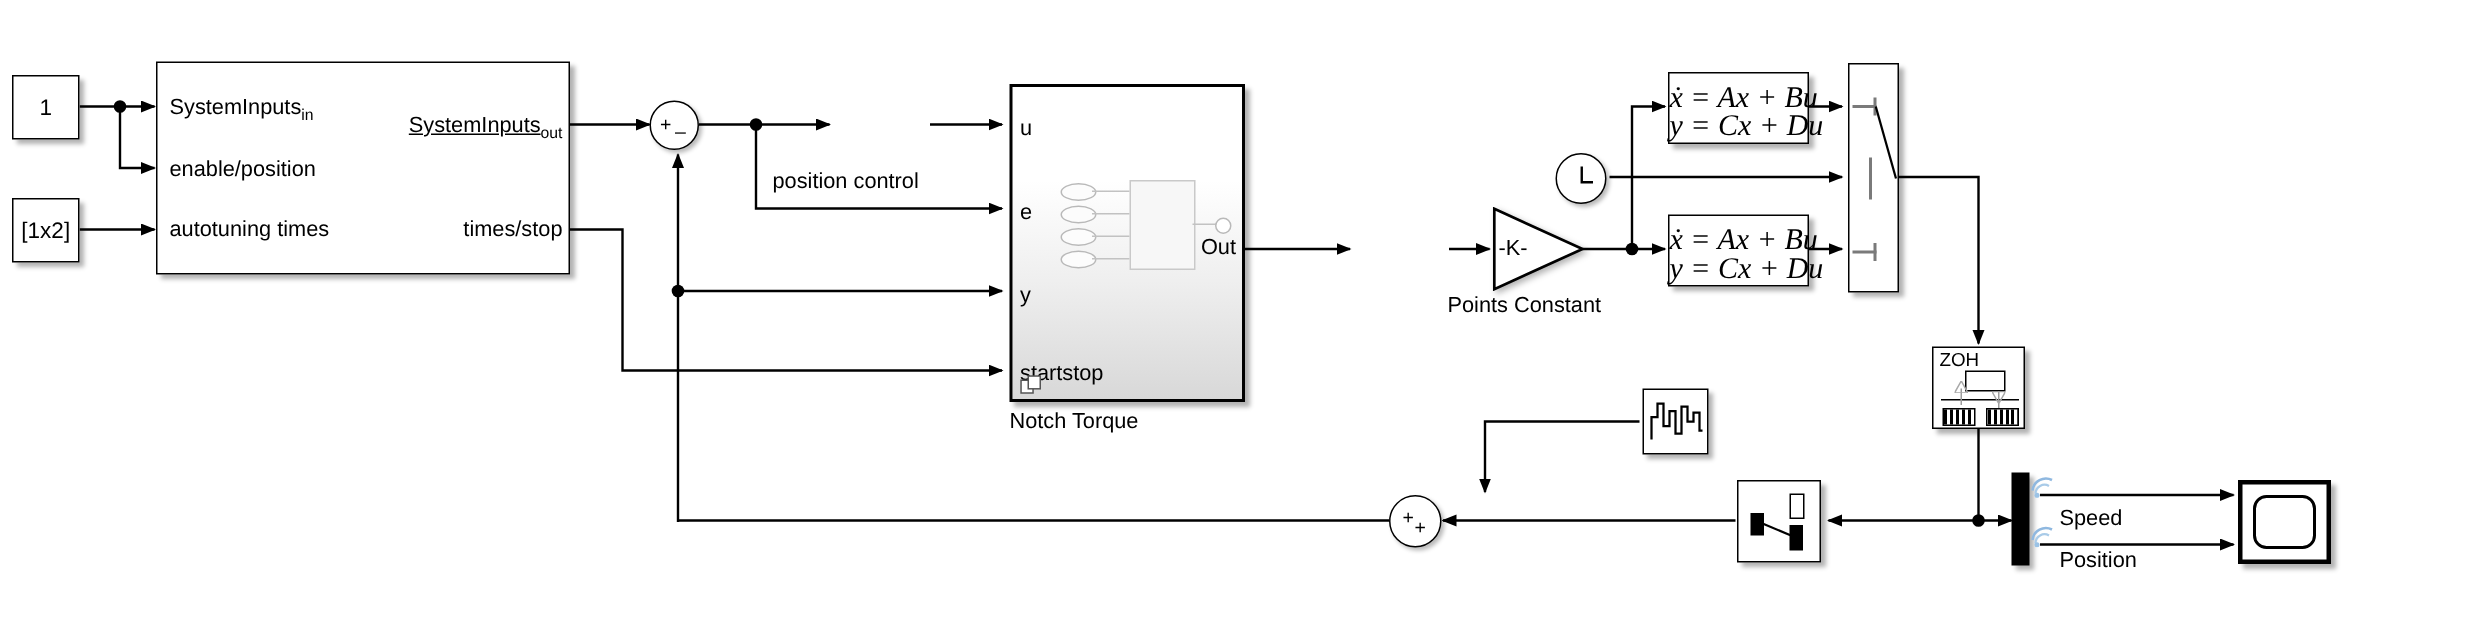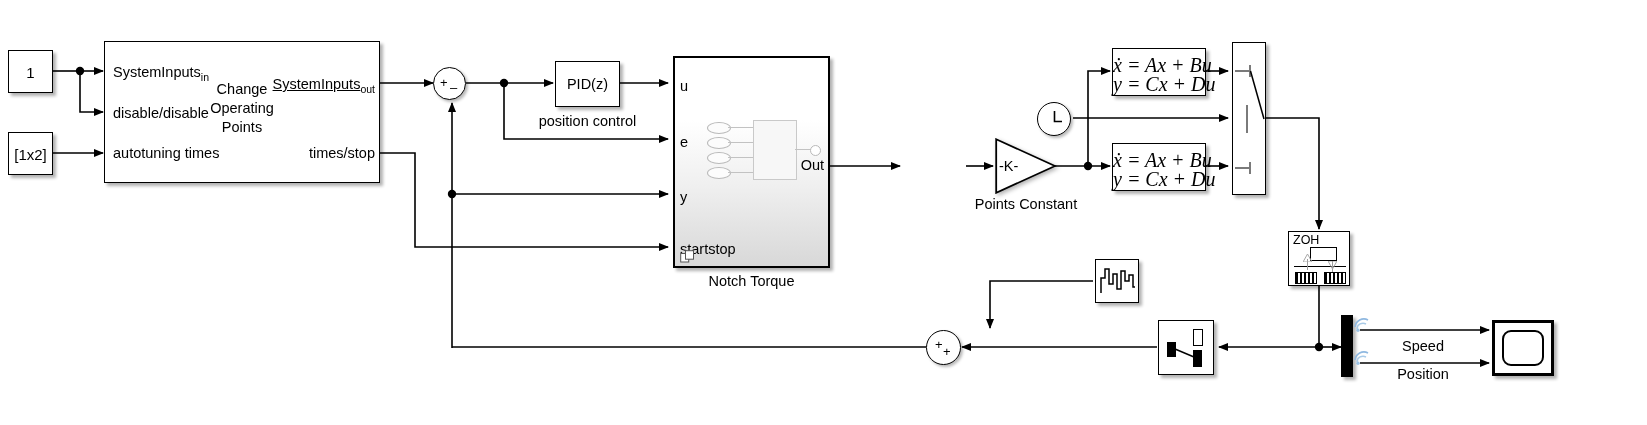--- a/index.html
+++ b/index.html
@@ -30,21 +30,21 @@
     border: 1.4px solid #000000;
     box-shadow: 3px 3px 3px rgba(0,0,0,0.30);
   }
   .lbl {
     position: absolute;
     font-size: 14.5px;
     color: #000000;
     white-space: nowrap;
     line-height: 1.15;
   }
-  .lbl.center { text-align: center; }
+  .lbl.center { }
   .port-lbl {
     position: absolute;
     font-size: 14.5px;
     color: #000;
     white-space: nowrap;
   }
   .const-val {
     position: absolute;
     left: 0; right: 0; top: 50%;
     transform: translateY(-50%);
@@ -290,46 +290,38 @@
   <div class="blk" id="const1" style="left:8px;top:50px;width:45px;height:43px;">
     <div class="const-val">1</div>
   </div>
 
   <div class="blk" id="const2" style="left:8px;top:132px;width:45px;height:43px;">
     <div class="const-val">[1x2]</div>
   </div>
 
   <div class="blk" id="cop-block" style="left:104px;top:41px;width:276px;height:142px;">
 
-    <div class="cop-title">
-      <div>Change</div>
-      <div>Operating</div>
-      <div>Points</div>
-    </div>
 
     <div class="port-lbl" style="left:8px;top:22px;">
       <span>SystemInputs</span><sub style="font-size:10.5px;">in</sub>
     </div>
-    <div class="port-lbl" style="left:8px;top:63px;">disable/disable</div>
+    <div class="port-lbl" style="left:8px;top:63px;">enable/position</div>
     <div class="port-lbl" style="left:8px;top:103px;">autotuning times</div>
 
     <div class="port-lbl" style="right:4px;top:34px;text-decoration:underline;">
       <span>SystemInputs</span><sub style="font-size:10.5px;">out</sub>
     </div>
     <div class="port-lbl" style="right:4px;top:103px;">times/stop</div>
   </div>
 
   <div class="sum" id="sum-error" style="left:433px;top:67px;width:33px;height:33px;">
     <div class="sign" style="left:6px;top:8px;">+</div>
     <div class="sign" style="left:16px;top:13px;">–</div>
   </div>
 
-  <div class="blk" id="pid-block" style="left:555px;top:61px;width:65px;height:46px;">
-    <div class="const-val" style="font-size:14.5px;">PID(z)</div>
-  </div>
   <div class="lbl center" style="left:515px;top:113px;width:145px;">position control</div>
 
   <div class="blk" id="notch-block" style="left:673px;top:56px;width:157px;height:212px;">
 
 
     <div class="anf-art" style="width:120px;height:62px;">
       <div class="anf-oval" style="left:0px;  top:2px;"></div>
       <div class="anf-oval" style="left:0px;  top:17px;"></div>
       <div class="anf-oval" style="left:0px;  top:32px;"></div>
       <div class="anf-oval" style="left:0px;  top:47px;"></div>

